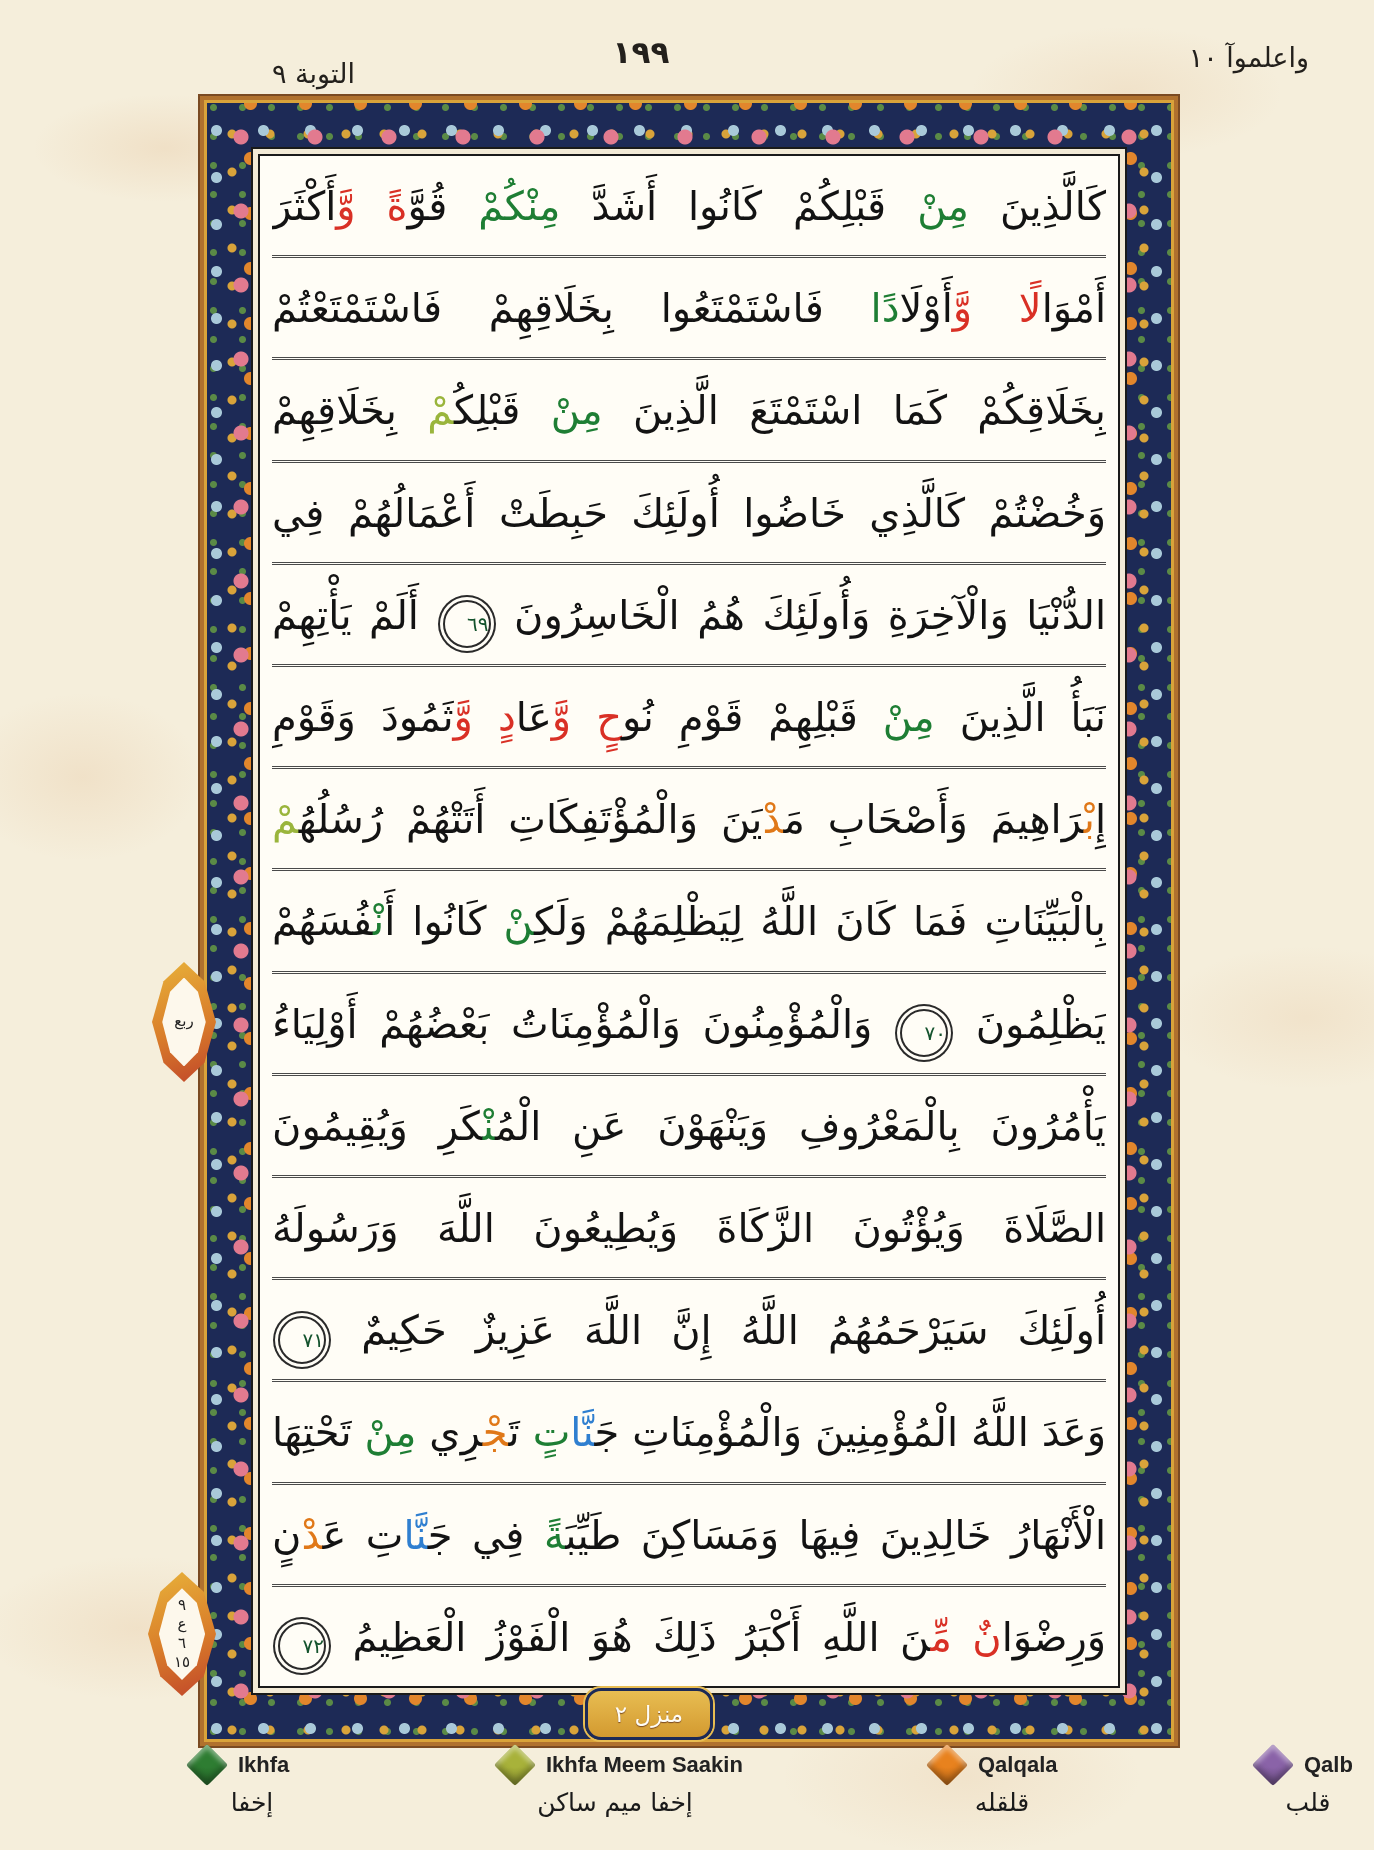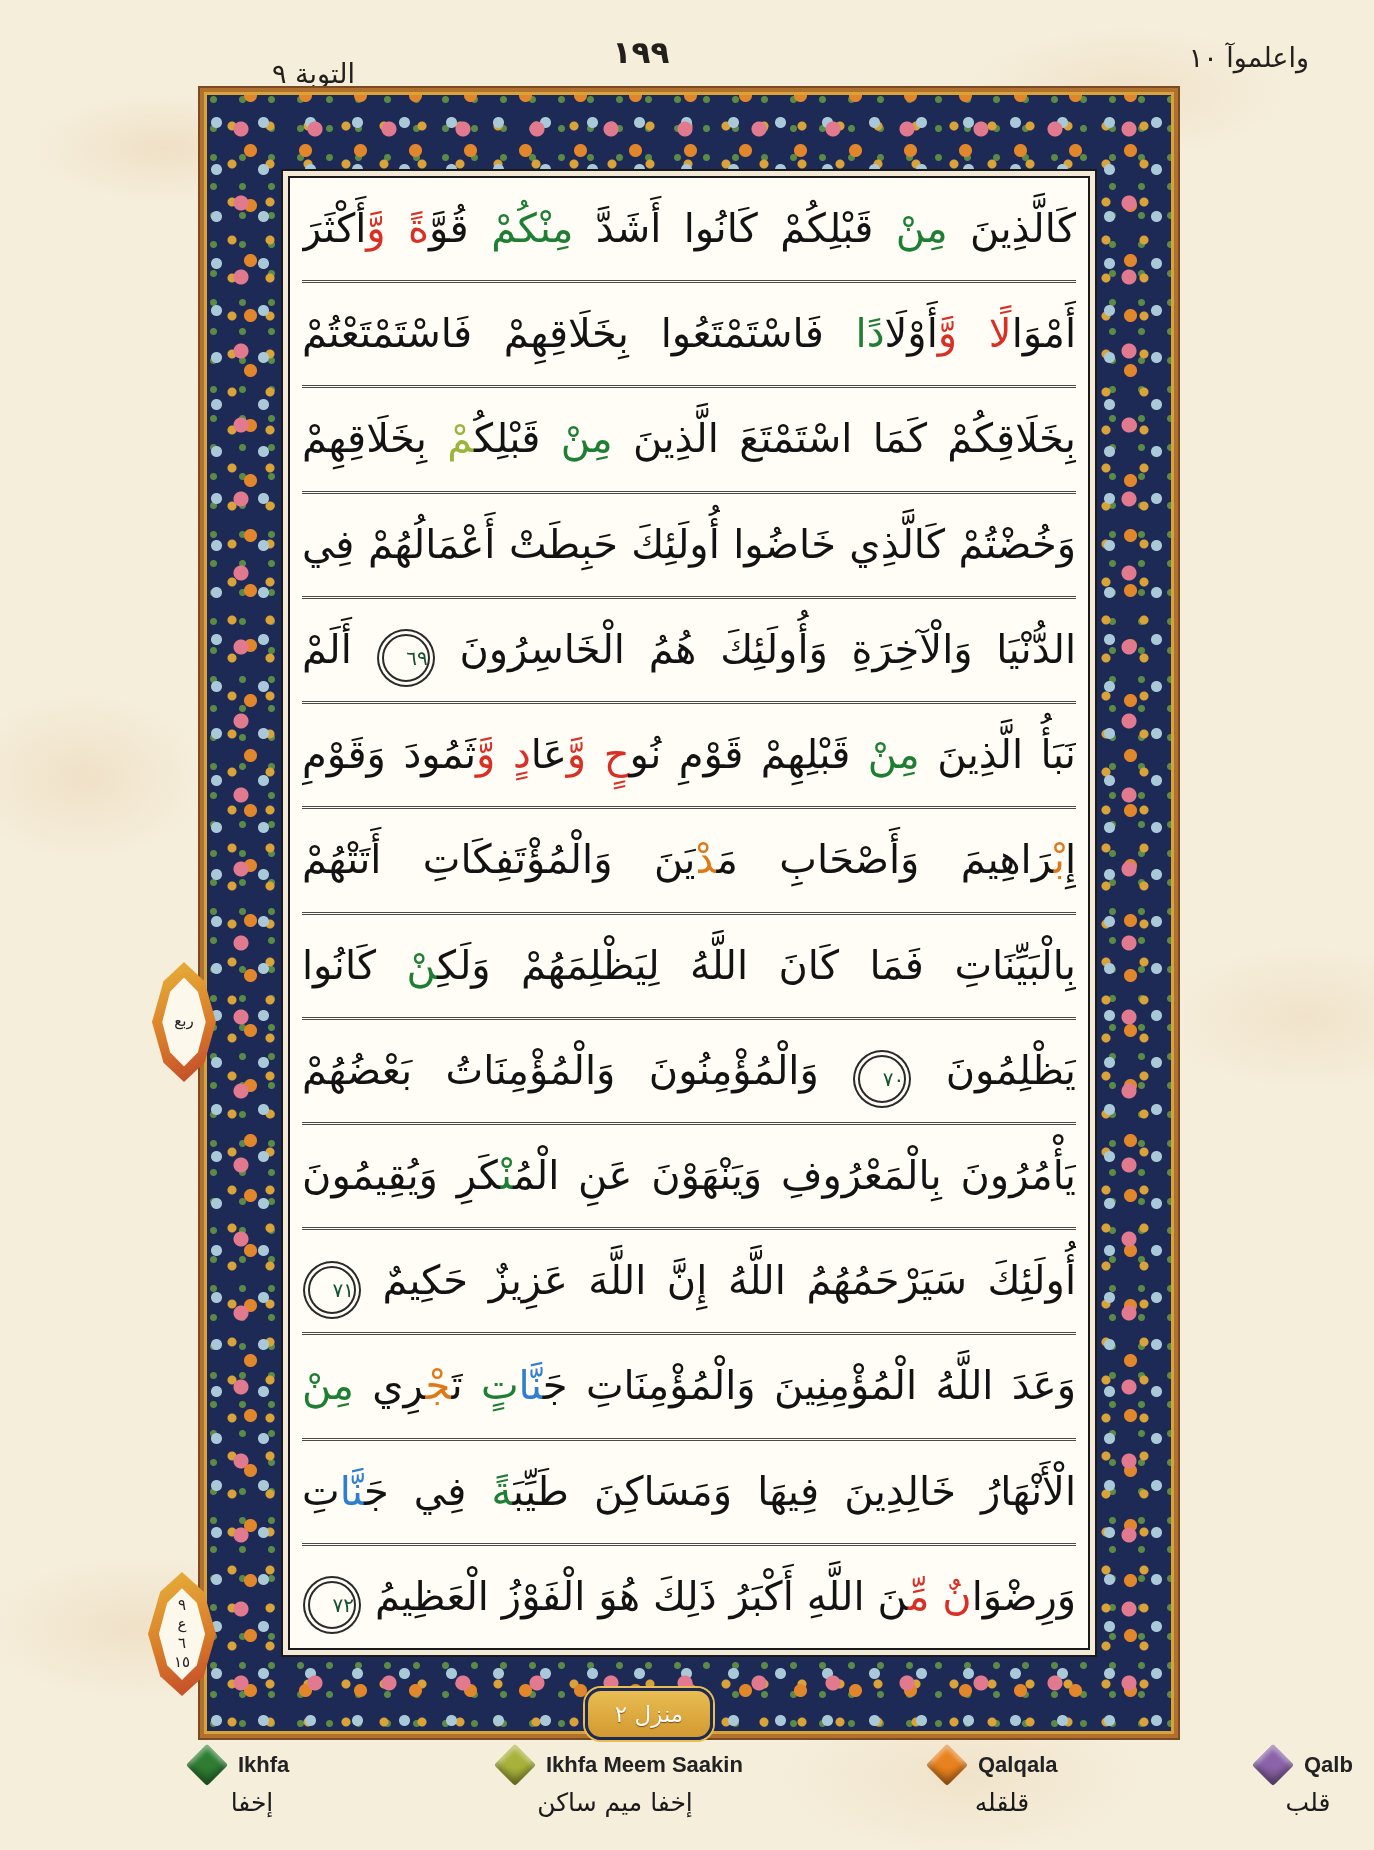--- a/index.html
+++ b/index.html
@@ -21,33 +21,33 @@
       radial-gradient(ellipse 160px 80px at 45% 20%, rgba(213,152,92,.10), transparent 60%),
       radial-gradient(ellipse 180px 90px at 55% 70%, rgba(213,152,92,.10), transparent 60%);
   }
   
   .header{position:absolute;top:34px;left:0;width:100%;height:48px;font-size:27px;color:#23201c;}
   .hdr-surah{position:absolute;left:272px;top:24px;text-align:right;}
   .hdr-page{position:absolute;left:596px;top:0;width:90px;text-align:center;font-weight:bold;font-size:31px;}
   .hdr-juz{position:absolute;right:65px;top:8px;}
   
   .frame{
-    position:absolute;left:200px;top:88px;width:978px;height:1650px;box-sizing:border-box;
+    position:absolute;left:200px;top:96px;width:978px;height:1650px;box-sizing:border-box;
     background-color:#1d2a56;
     background-image:
       radial-gradient(circle, #e27a8f 7px, rgba(0,0,0,0) 8px),
       radial-gradient(circle, #e2862c 6px, rgba(0,0,0,0) 7px),
       radial-gradient(circle, #a9c9d9 5px, rgba(0,0,0,0) 6px),
       radial-gradient(circle, #d9a33a 4px, rgba(0,0,0,0) 5px),
       radial-gradient(circle, #5a8a46 3px, rgba(0,0,0,0) 4px);
     background-size:74px 74px,55px 55px,47px 47px,38px 38px,29px 29px;
     background-position:0 0,19px 31px,36px 7px,9px 15px,24px 22px;
     border:4px solid #b0712e;
     box-shadow:0 0 0 2px #7a4a22, inset 0 0 0 3px #d9a33a;
-    padding:84px;
+    padding:54px;
   }
   .text-panel{
     position:relative;width:100%;height:100%;box-sizing:border-box;
     background:#fffdf6;border:2px solid #1a1a1a;
     box-shadow:0 0 0 5px #f2ead6, 0 0 0 7px #1a1a1a;
     display:flex;flex-direction:column;padding:0 12px;
   }
   .line{
     flex:1;direction:rtl;unicode-bidi:embed;
     font-size:40px;color:#131313;
@@ -126,20 +126,21 @@
       <div class="line"><span>كَالَّذِينَ </span><span style="color: rgb(30, 126, 52);">مِنْ</span><span> قَبْلِكُمْ كَانُوا أَشَدَّ </span><span style="color: rgb(30, 126, 52);">مِنْكُمْ</span><span> قُوَّ</span><span style="color: rgb(217, 48, 37);">ةً وَّ</span><span>أَكْثَرَ</span></div>
       <div class="line"><span>أَمْوَا</span><span style="color: rgb(217, 48, 37);">لًا وَّ</span><span>أَوْلَا</span><span style="color: rgb(30, 126, 52);">دًا</span><span> فَاسْتَمْتَعُوا بِخَلَاقِهِمْ فَاسْتَمْتَعْتُمْ</span></div>
       <div class="line"><span>بِخَلَاقِكُمْ كَمَا اسْتَمْتَعَ الَّذِينَ </span><span style="color: rgb(30, 126, 52);">مِنْ</span><span> قَبْلِكُ</span><span style="color: rgb(154, 181, 60);">مْ</span><span> بِخَلَاقِهِمْ</span></div>
       <div class="line"><span>وَخُضْتُمْ كَالَّذِي خَاضُوا أُولَئِكَ حَبِطَتْ أَعْمَالُهُمْ فِي</span></div>
       <div class="line"><span>الدُّنْيَا وَالْآخِرَةِ وَأُولَئِكَ هُمُ الْخَاسِرُونَ </span><span class="vbwrap"><span class="vb">٦٩</span></span><span> أَلَمْ يَأْتِهِمْ</span></div>
       <div class="line"><span>نَبَأُ الَّذِينَ </span><span style="color: rgb(30, 126, 52);">مِنْ</span><span> قَبْلِهِمْ قَوْمِ نُو</span><span style="color: rgb(217, 48, 37);">حٍ وَّ</span><span>عَا</span><span style="color: rgb(217, 48, 37);">دٍ وَّ</span><span>ثَمُودَ وَقَوْمِ</span></div>
       <div class="line"><span>إِ</span><span style="color: rgb(224, 120, 24);">بْ</span><span>رَاهِيمَ وَأَصْحَابِ مَ</span><span style="color: rgb(224, 120, 24);">دْ</span><span>يَنَ وَالْمُؤْتَفِكَاتِ أَتَتْهُمْ رُسُلُهُ</span><span style="color: rgb(154, 181, 60);">مْ</span></div>
       <div class="line"><span>بِالْبَيِّنَاتِ فَمَا كَانَ اللَّهُ لِيَظْلِمَهُمْ وَلَكِ</span><span style="color: rgb(30, 126, 52);">نْ</span><span> كَانُوا أَ</span><span style="color: rgb(30, 126, 52);">نْ</span><span>فُسَهُمْ</span></div>
       <div class="line"><span>يَظْلِمُونَ </span><span class="vbwrap"><span class="vb">٧٠</span></span><span> وَالْمُؤْمِنُونَ وَالْمُؤْمِنَاتُ بَعْضُهُمْ أَوْلِيَاءُ بَعْضٍ</span></div>
       <div class="line"><span>يَأْمُرُونَ بِالْمَعْرُوفِ وَيَنْهَوْنَ عَنِ الْمُ</span><span style="color: rgb(30, 126, 52);">نْ</span><span>كَرِ وَيُقِيمُونَ</span></div>
+      <div class="line"><span>الصَّلَاةَ وَيُؤْتُونَ الزَّكَاةَ وَيُطِيعُونَ اللَّهَ وَرَسُولَهُ</span></div>
       <div class="line"><span>أُولَئِكَ سَيَرْحَمُهُمُ اللَّهُ إِنَّ اللَّهَ عَزِيزٌ حَكِيمٌ </span><span class="vbwrap"><span class="vb">٧١</span></span></div>
       <div class="line"><span>وَعَدَ اللَّهُ الْمُؤْمِنِينَ وَالْمُؤْمِنَاتِ جَ</span><span style="color: rgb(47, 127, 208);">نَّا</span><span style="color: rgb(30, 126, 52);">تٍ</span><span> تَ</span><span style="color: rgb(224, 120, 24);">جْ</span><span>رِي </span><span style="color: rgb(30, 126, 52);">مِنْ</span><span> تَحْتِهَا</span></div>
       <div class="line"><span>الْأَنْهَارُ خَالِدِينَ فِيهَا وَمَسَاكِنَ طَيِّبَ</span><span style="color: rgb(30, 126, 52);">ةً</span><span> فِي جَ</span><span style="color: rgb(47, 127, 208);">نَّا</span><span>تِ عَ</span><span style="color: rgb(224, 120, 24);">دْ</span><span>نٍ</span></div>
       <div class="line"><span>وَرِضْوَا</span><span style="color: rgb(217, 48, 37);">نٌ مِّ</span><span>نَ اللَّهِ أَكْبَرُ ذَلِكَ هُوَ الْفَوْزُ الْعَظِيمُ </span><span class="vbwrap"><span class="vb">٧٢</span></span></div>
     </div>
 </div>
 
 <div class="medallion med1">
   <div class="medallion-inner" id="med1-host">
       <div class="med-line">ربع</div>

